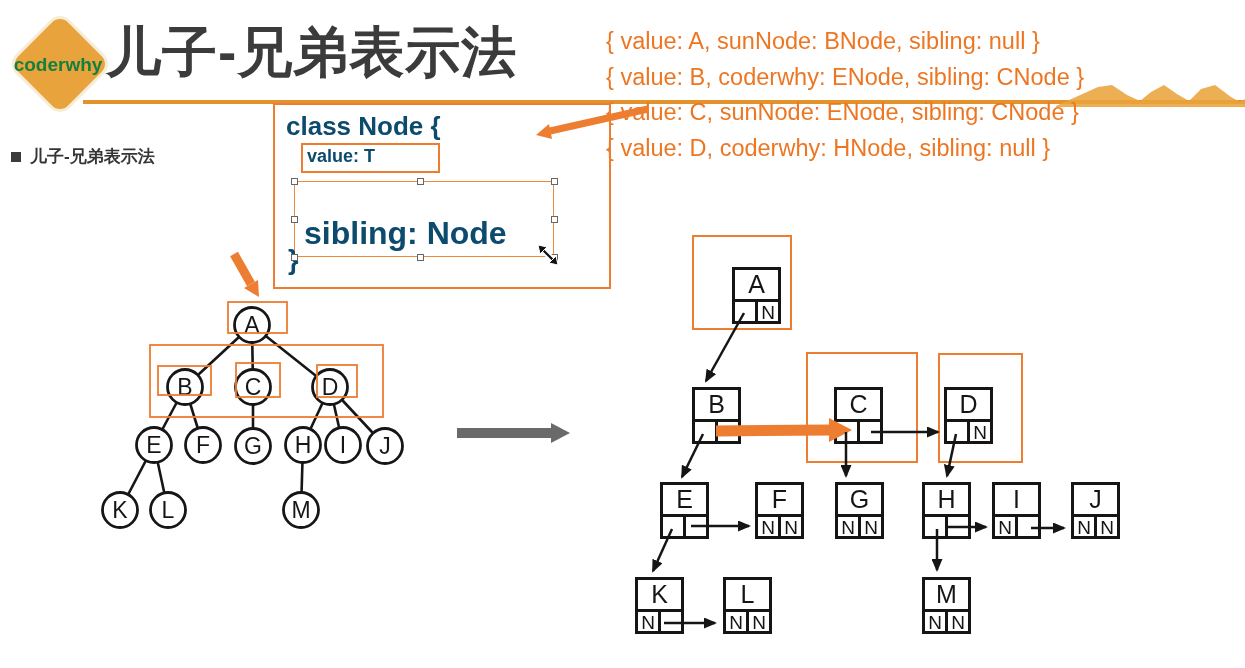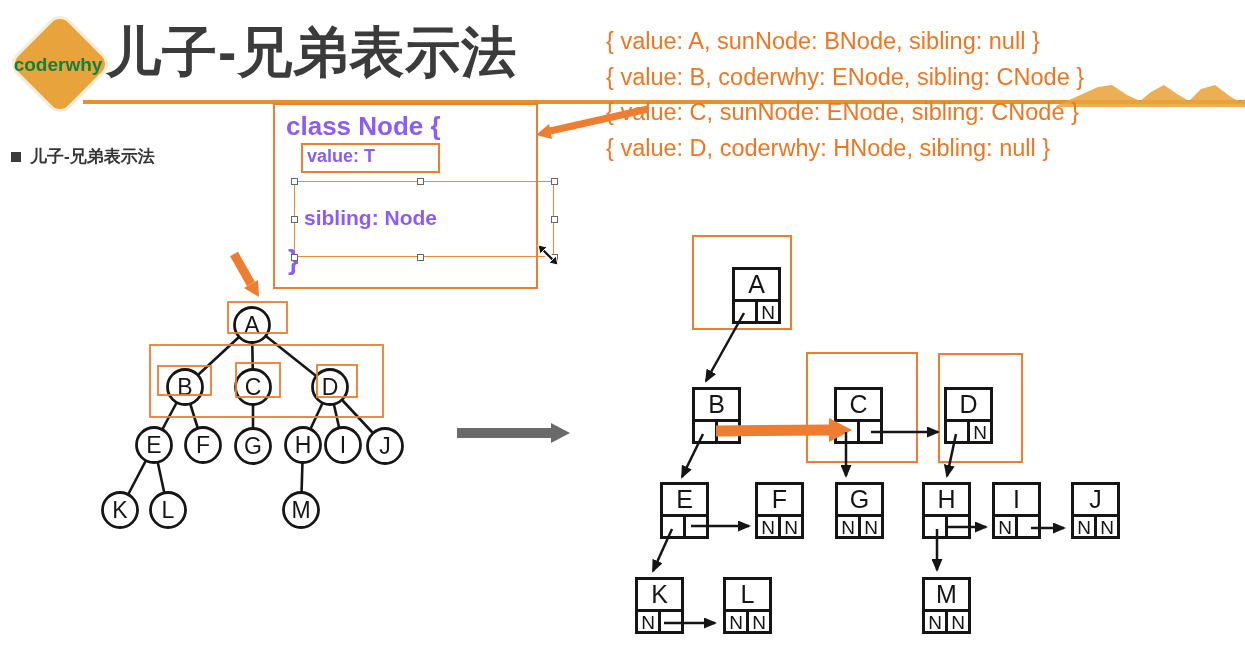--- a/index.html
+++ b/index.html
@@ -17,30 +17,30 @@
          letter-spacing:1px;white-space:nowrap;z-index:2;}
   .bullet{position:absolute;left:11px;top:145px;display:flex;align-items:center;gap:9px;z-index:2;}
   .bullet-sq{width:10px;height:10px;background:#3B3B3B;display:inline-block;}
   .bullet-text{font-size:17px;font-weight:700;color:#353535;white-space:nowrap;}
 
   
   .records{position:absolute;left:606px;top:24px;z-index:2;}
   .record-line{font-size:23.5px;font-weight:400;color:#ED7622;line-height:35.6px;white-space:nowrap;}
 
   
-  .panel{position:absolute;left:273px;top:103px;width:265px;height:186px;border:2px solid #ED7D31;
-         box-sizing:border-box;z-index:2;color:#8b5cf6;font-weight:700;}
+  .panel{position:absolute;left:273px;top:103px;width:338px;height:186px;border:2px solid #ED7D31;
+         box-sizing:border-box;z-index:2;color:#0c4a6e;font-weight:700;}
   .cls-decl{position:absolute;left:11px;top:6px;font-size:26px;white-space:nowrap;}
   .value-box{position:absolute;left:26px;top:38px;width:139px;height:30px;border:2px solid #ED7D31;
              box-sizing:border-box;}
   .value-text{position:absolute;left:32px;top:41px;font-size:18px;white-space:nowrap;}
   .sel-rect{position:absolute;left:19px;top:76px;width:260px;height:76px;border:1.5px solid #ED8A3C;
             box-sizing:border-box;}
   .fld-sun{position:absolute;left:29px;top:79px;font-size:25px;white-space:nowrap;}
-  .fld-sib{position:absolute;left:29px;top:101px;font-size:21px;white-space:nowrap;}
+  .fld-sib{position:absolute;left:29px;top:110px;font-size:32px;white-space:nowrap;}
   .cls-close{position:absolute;left:13px;top:140px;font-size:27px;}
   .handle{position:absolute;width:7px;height:7px;background:#fff;border:1px solid #666;box-sizing:border-box;}
 
   
   .orect{position:absolute;border:2px solid #ED7D31;box-sizing:border-box;z-index:2;}
   .nbox{position:absolute;width:49px;height:57px;border:3px solid #151515;background:#fff;
         box-sizing:border-box;z-index:2;}
   .nbox-top{height:29px;border-bottom:3px solid #151515;display:flex;align-items:center;
             justify-content:center;font-size:25px;color:#151515;}
   .nbox-bottom{display:flex;height:22px;}

